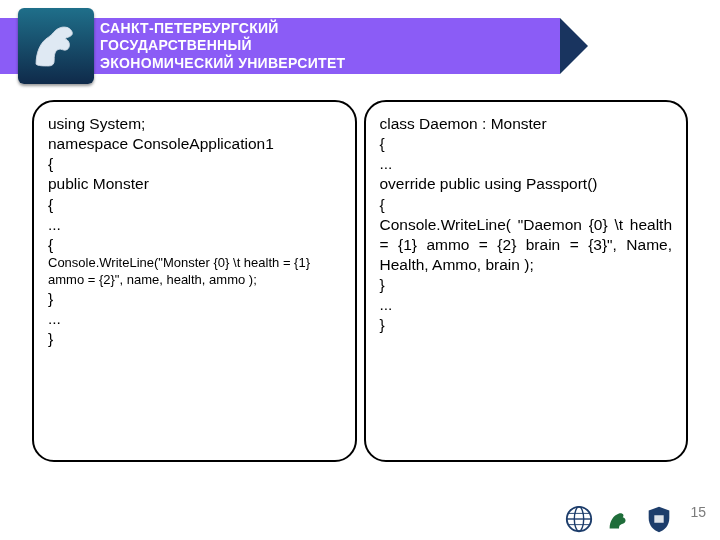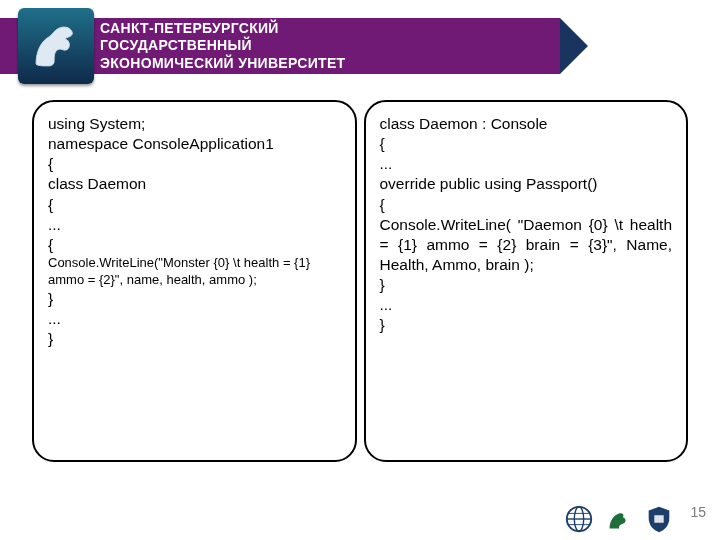--- a/index.html
+++ b/index.html
@@ -20,21 +20,21 @@
     left: 0;
     width: 720px;
     height: 72px;
   }
   .banner-bar {
     position: absolute;
     top: 8px;
     left: 0;
     width: 560px;
     height: 56px;
-    background: #701a75;
+    background: #8b5cf6;
     display: flex;
     align-items: center;
   }
   .banner-bar::after {
     content: "";
     position: absolute;
     right: -28px;
     top: 0;
     width: 0;
     height: 0;
@@ -149,33 +149,33 @@
     </svg>
   </div>
 </div>
 
 <div class="panels">
 
   <div class="panel">
     <div>using System;</div>
     <div>namespace ConsoleApplication1</div>
     <div>{</div>
-    <div>class Daemon</div>
+    <div>public Monster</div>
     <div>{</div>
     <div>...</div>
     <div>{</div>
     <div class="small">Console.WriteLine("Monster {0} \t health = {1}</div>
     <div class="small">ammo = {2}", name, health, ammo );</div>
     <div>}</div>
     <div>...</div>
     <div> }</div>
   </div>
 
   <div class="panel right">
-    <div>class Daemon : Console</div>
+    <div>class Daemon : Monster</div>
     <div>{</div>
     <div>...</div>
     <div>override public using Passport()</div>
     <div>{</div>
     <div class="content">Console.WriteLine( "Daemon {0} \t health = {1} ammo = {2} brain = {3}", Name, Health, Ammo, brain );</div>
     <div> }</div>
     <div> ...</div>
     <div>}</div>
   </div>
 

